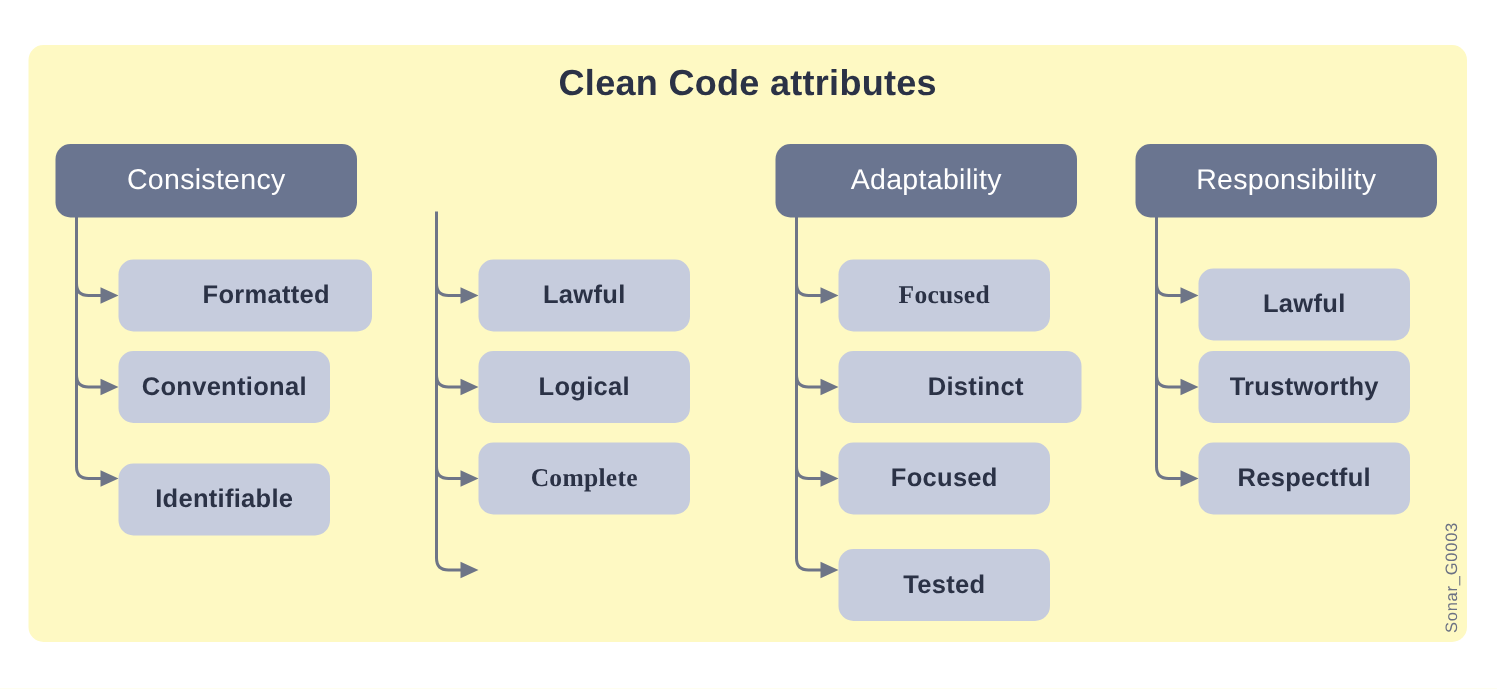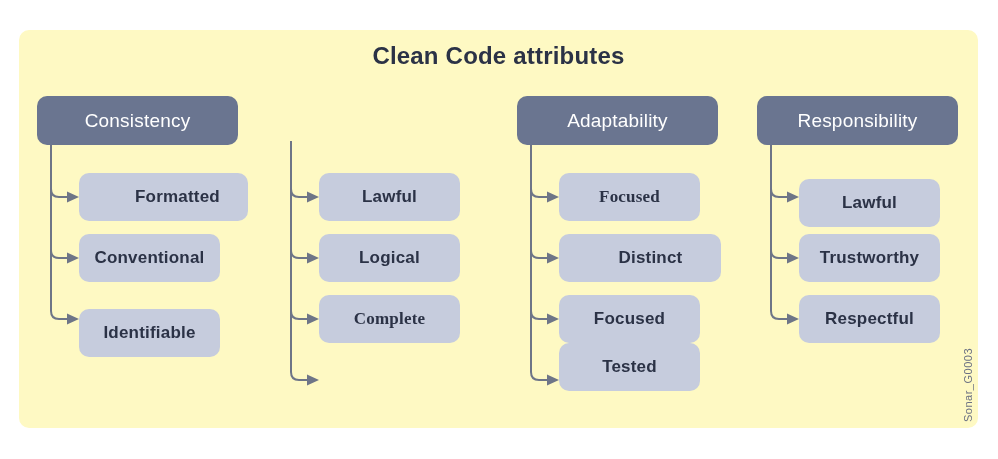--- a/index.html
+++ b/index.html
@@ -127,21 +127,21 @@
           <polygon points="30,156.5 42,162 30,167.5" fill="#6e7587"></polygon>
           <path d="M14,215 Q14,223 22,223 L31,223" stroke="#6e7587" stroke-width="2" fill="none" stroke-linecap="round"></path>
           <polygon points="30,217.5 42,223 30,228.5" fill="#6e7587"></polygon>
           <path d="M14,276 Q14,284 22,284 L31,284" stroke="#6e7587" stroke-width="2" fill="none" stroke-linecap="round"></path>
           <polygon points="30,278.5 42,284 30,289.5" fill="#6e7587"></polygon>
         </svg>
         <div class="category-header">Adaptability</div>
         <div class="attribute-box" style="top: 77px; font-family: Liberation Serif, serif;">Focused</div>
         <div class="attribute-box" style="top: 138px; padding-left: 21px;">Distinct</div>
         <div class="attribute-box" style="top: 199px;">Focused</div>
-        <div class="attribute-box" style="top: 247px;">Tested</div>
+        <div class="attribute-box" style="top: 270px;">Tested</div>
       </div>
       <div class="column" style="left: 738px;">
         <svg class="connector" width="201" height="237">
           <path d="M14,45 L14,215" stroke="#6e7587" stroke-width="2" fill="none"></path>
           <path d="M14,93 Q14,101 22,101 L31,101" stroke="#6e7587" stroke-width="2" fill="none" stroke-linecap="round"></path>
           <polygon points="30,95.5 42,101 30,106.5" fill="#6e7587"></polygon>
           <path d="M14,154 Q14,162 22,162 L31,162" stroke="#6e7587" stroke-width="2" fill="none" stroke-linecap="round"></path>
           <polygon points="30,156.5 42,162 30,167.5" fill="#6e7587"></polygon>
           <path d="M14,215 Q14,223 22,223 L31,223" stroke="#6e7587" stroke-width="2" fill="none" stroke-linecap="round"></path>
           <polygon points="30,217.5 42,223 30,228.5" fill="#6e7587"></polygon>

